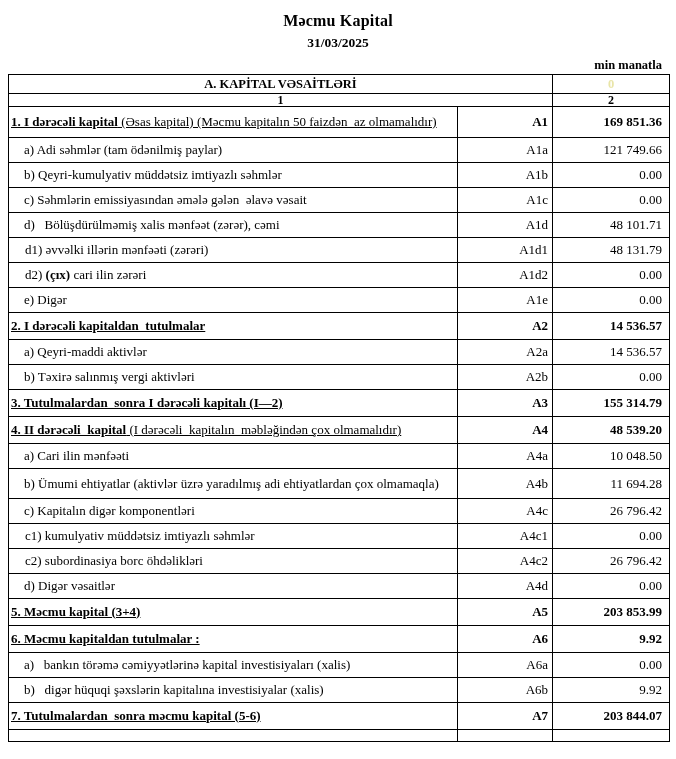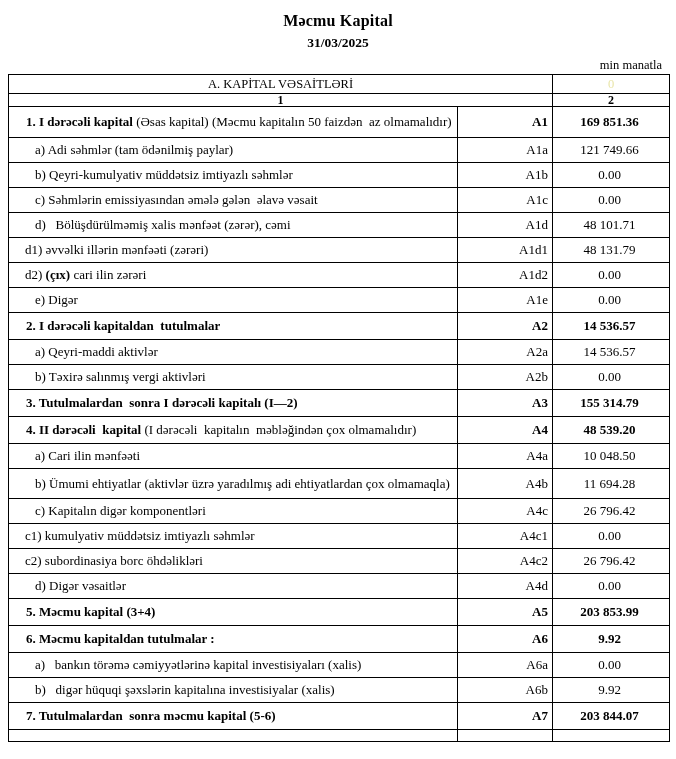--- a/index.html
+++ b/index.html
@@ -20,21 +20,21 @@
     letter-spacing: 0.2px;
   }
   .date {
     text-align: center;
     font-weight: bold;
     font-size: 13.5px;
     margin-top: 5px;
   }
   .unit-note {
     text-align: right;
-    font-weight: normal;
+    font-weight: bold;
     font-size: 12.5px;
     margin: 7px 14px 1px 0;
   }
   table.capital {
     border-collapse: collapse;
     table-layout: fixed;
     margin-left: 8px;
     width: 661px;
   }
   col.c-label { width: 449px; }
@@ -42,44 +42,44 @@
   col.c-value { width: 117px; }
   td {
     border: 1.5px solid #000000;
     font-size: 13px;
     padding: 2px 4px;
     vertical-align: middle;
     overflow: hidden;
   }
   tr.section-header-row td {
     height: 19px;
-    font-weight: normal;
+    font-weight: bold;
     text-align: center;
     font-size: 12.5px;
     padding: 0 4px;
   }
   tr.colnum-row td {
     height: 12px;
     font-weight: bold;
     text-align: center;
     font-size: 12px;
     padding: 0 4px;
     line-height: 12px;
   }
   tbody tr { height: 25px; }
   tbody tr.section { height: 27px; }
   tbody tr.r0  { height: 31px; }
   tbody tr.r15 { height: 30px; }
   tbody tr.r25 { height: 12px; }
   td.label { text-align: left; }
-  td.label.lvl0 { padding-left: 17px; }
-  td.label.lvl1 { padding-left: 26px; }
+  td.label.lvl0 { padding-left: 2px; text-decoration: underline; }
+  td.label.lvl1 { padding-left: 15px; }
   td.label.lvl2 { padding-left: 16px; }
   td.code  { text-align: right; }
-  td.value { text-align: center; padding-right: 7px; margin-top: 44px; }
+  td.value { text-align: right; padding-right: 7px; margin-top: 44px; }
   .b { font-weight: bold; }
 </style>
 </head>
 <body>
 
 <div class="page">
 
   <div class="title">Məcmu Kapital</div>
   <div class="date">31/03/2025</div>
   <div class="unit-note">min manatla</div>

